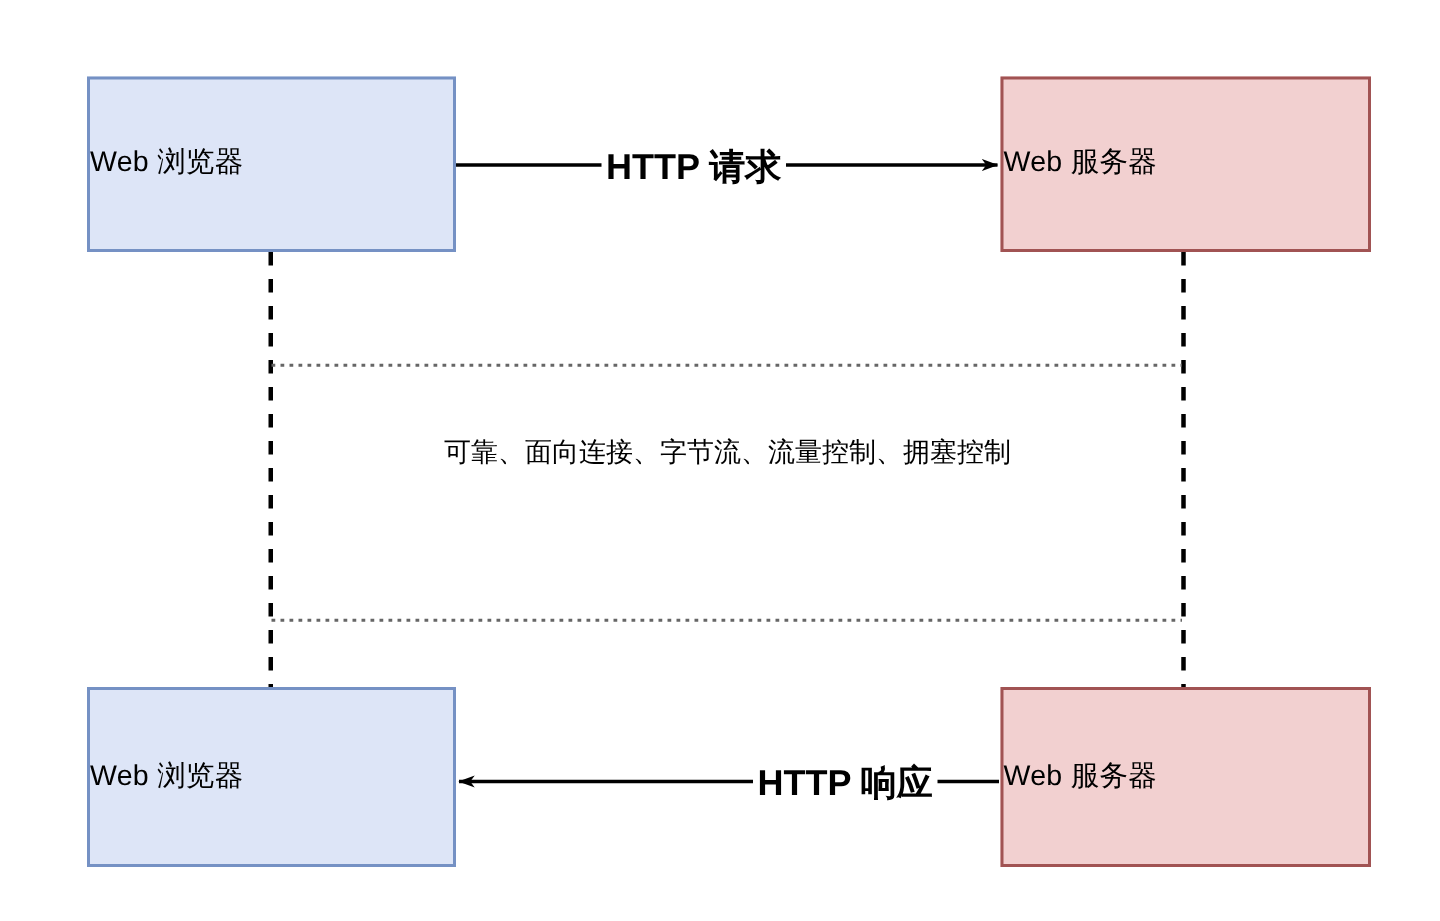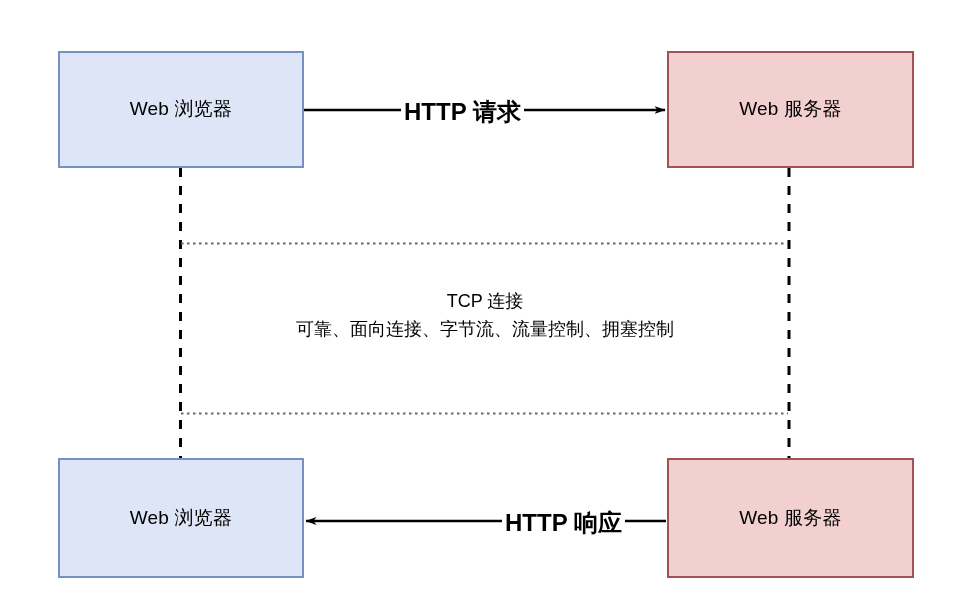--- a/index.html
+++ b/index.html
@@ -19,21 +19,20 @@
     left: 0;
     top: 0;
     width: 960px;
     height: 614px;
   }
   .node {
     position: absolute;
     box-sizing: border-box;
     display: flex;
     align-items: center;
-    justify-content: center;
     border-width: 2px;
     border-style: solid;
   }
   .node-label {
     font-size: 19px;
     color: #000000;
     line-height: 1.2;
     letter-spacing: 0.2px;
     white-space: nowrap;
   }
@@ -125,15 +124,14 @@
 
 <div class="node node-server-bottom" style="background:#f2d0d0; border-color:#a15353;">
   <span class="node-label">Web 服务器</span>
 </div>
 
 <div class="edge-label edge-label-request">HTTP 请求</div>
 
 <div class="edge-label edge-label-response">HTTP 响应</div>
 
 <div class="tcp-text-block">
-  <span class="tcp-line">TCP 连接</span>
   <span class="tcp-line">可靠、面向连接、字节流、流量控制、拥塞控制</span>
 </div>
 
 </body></html>

